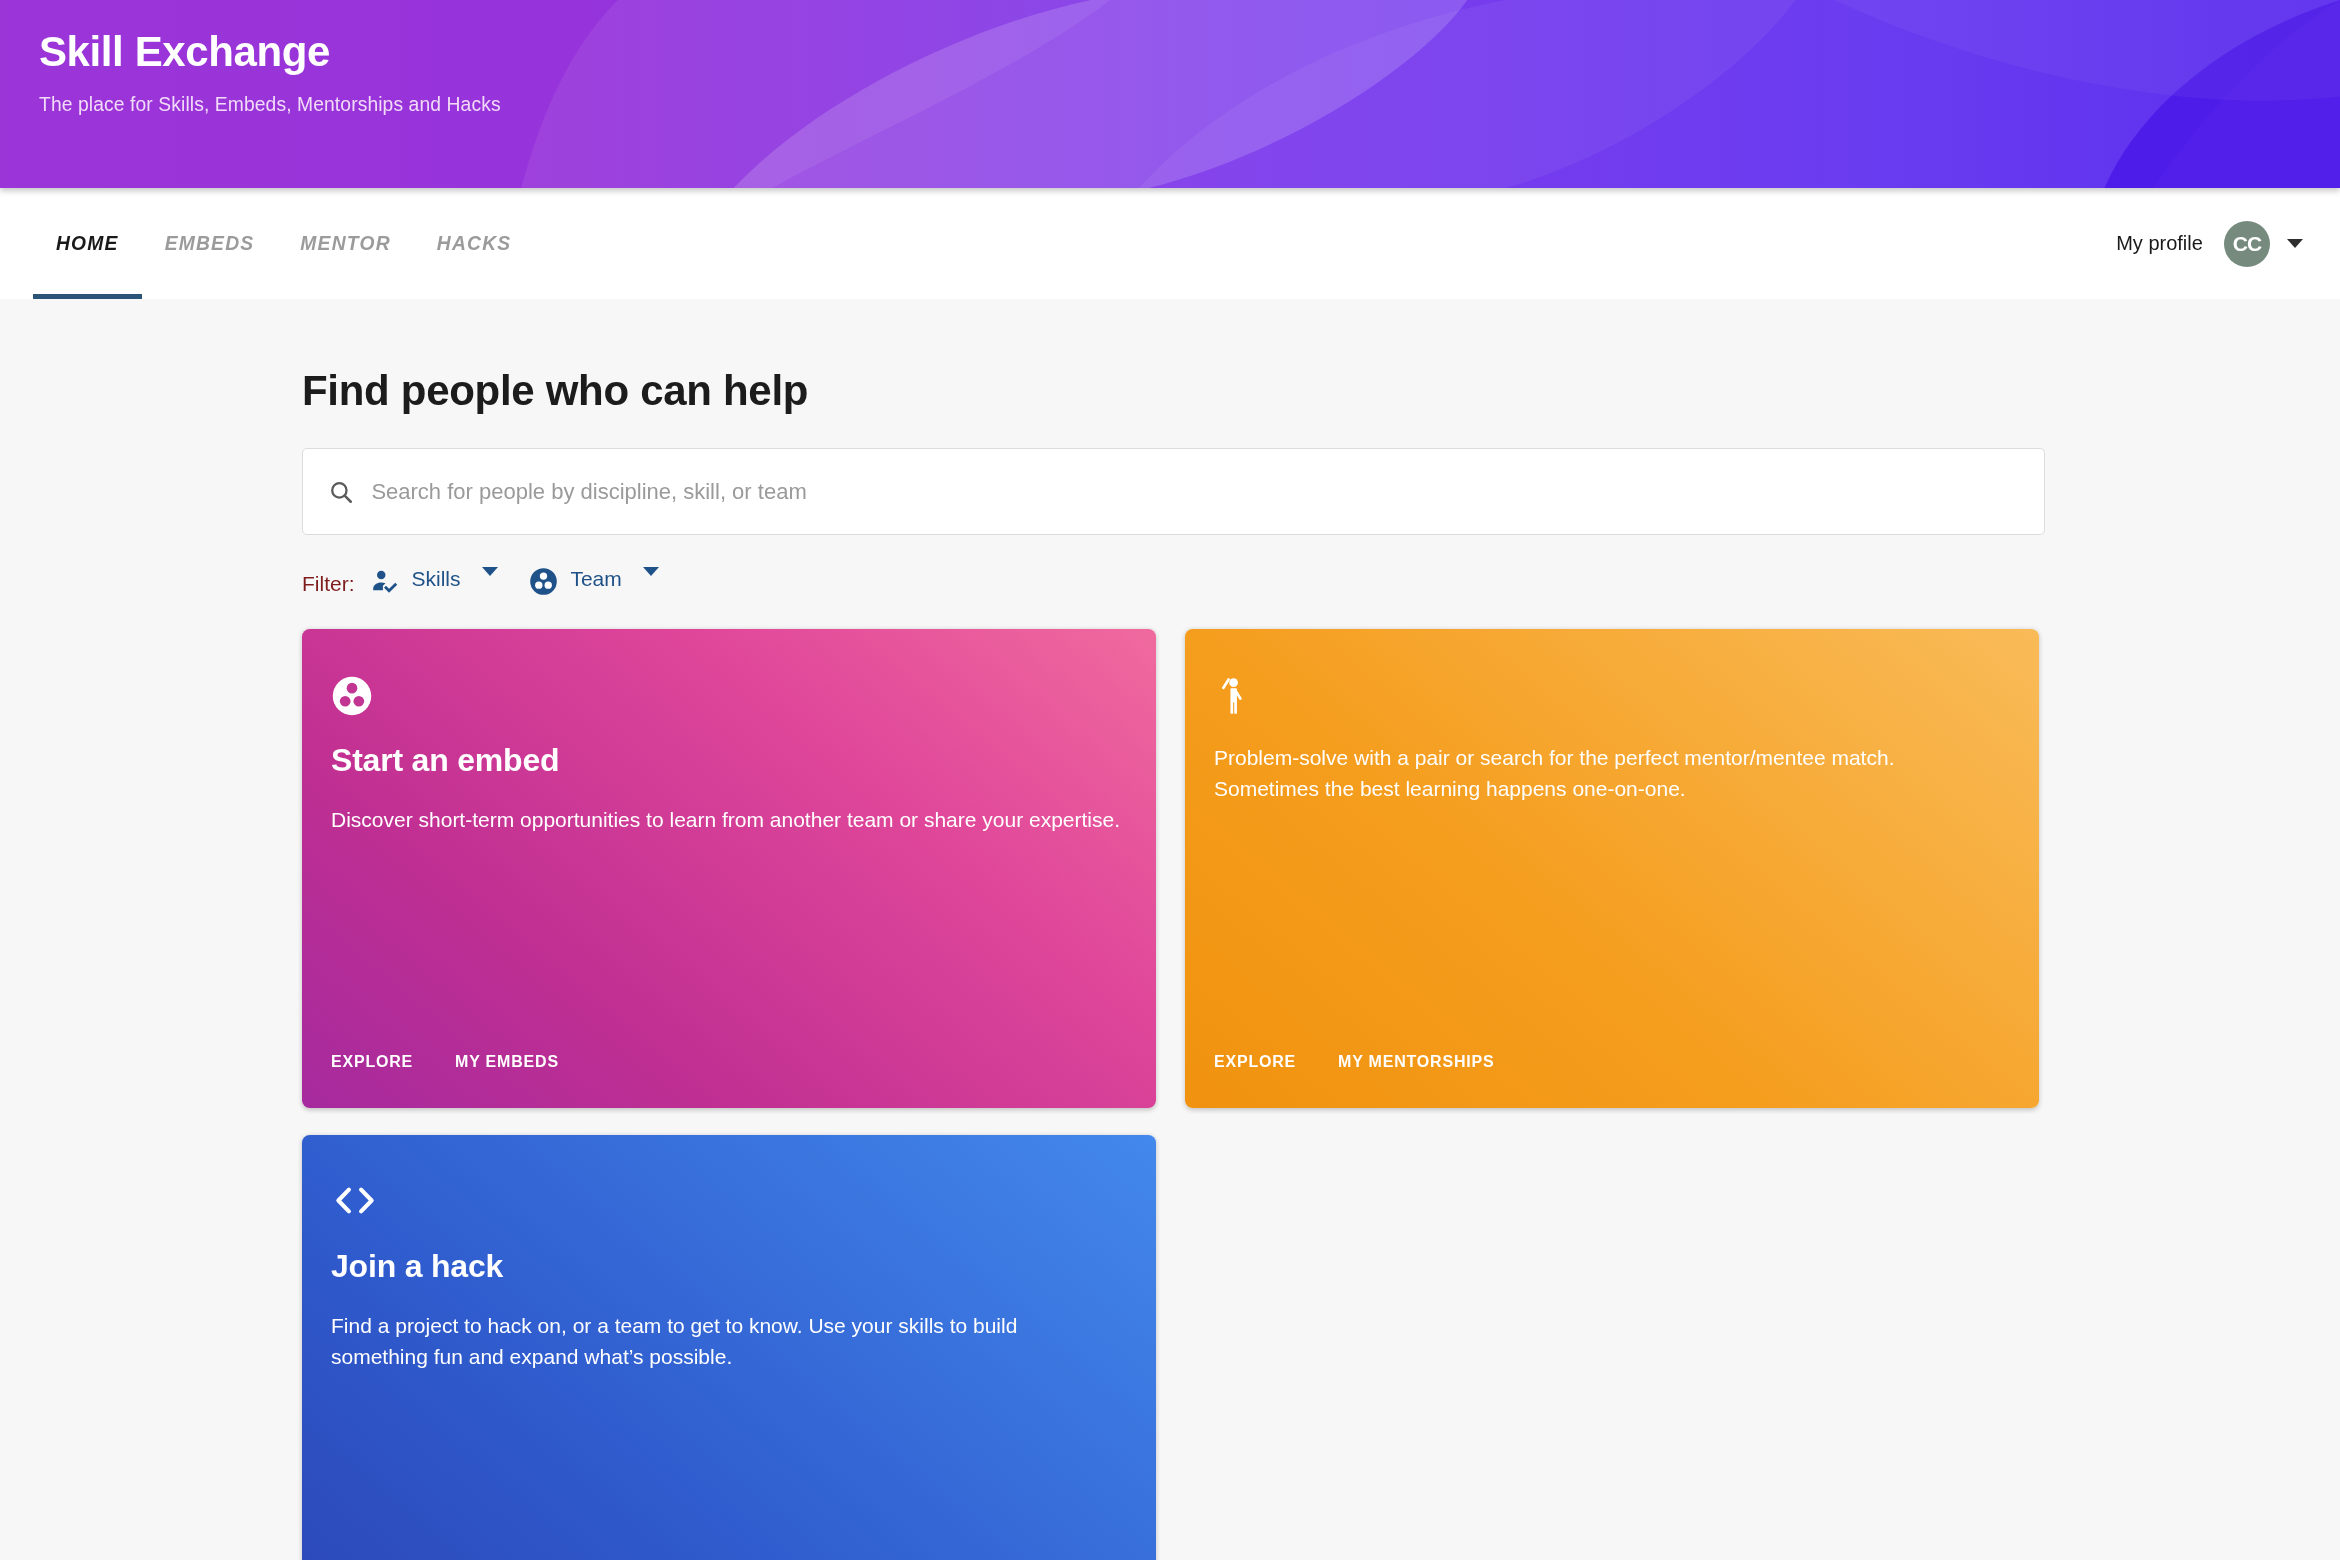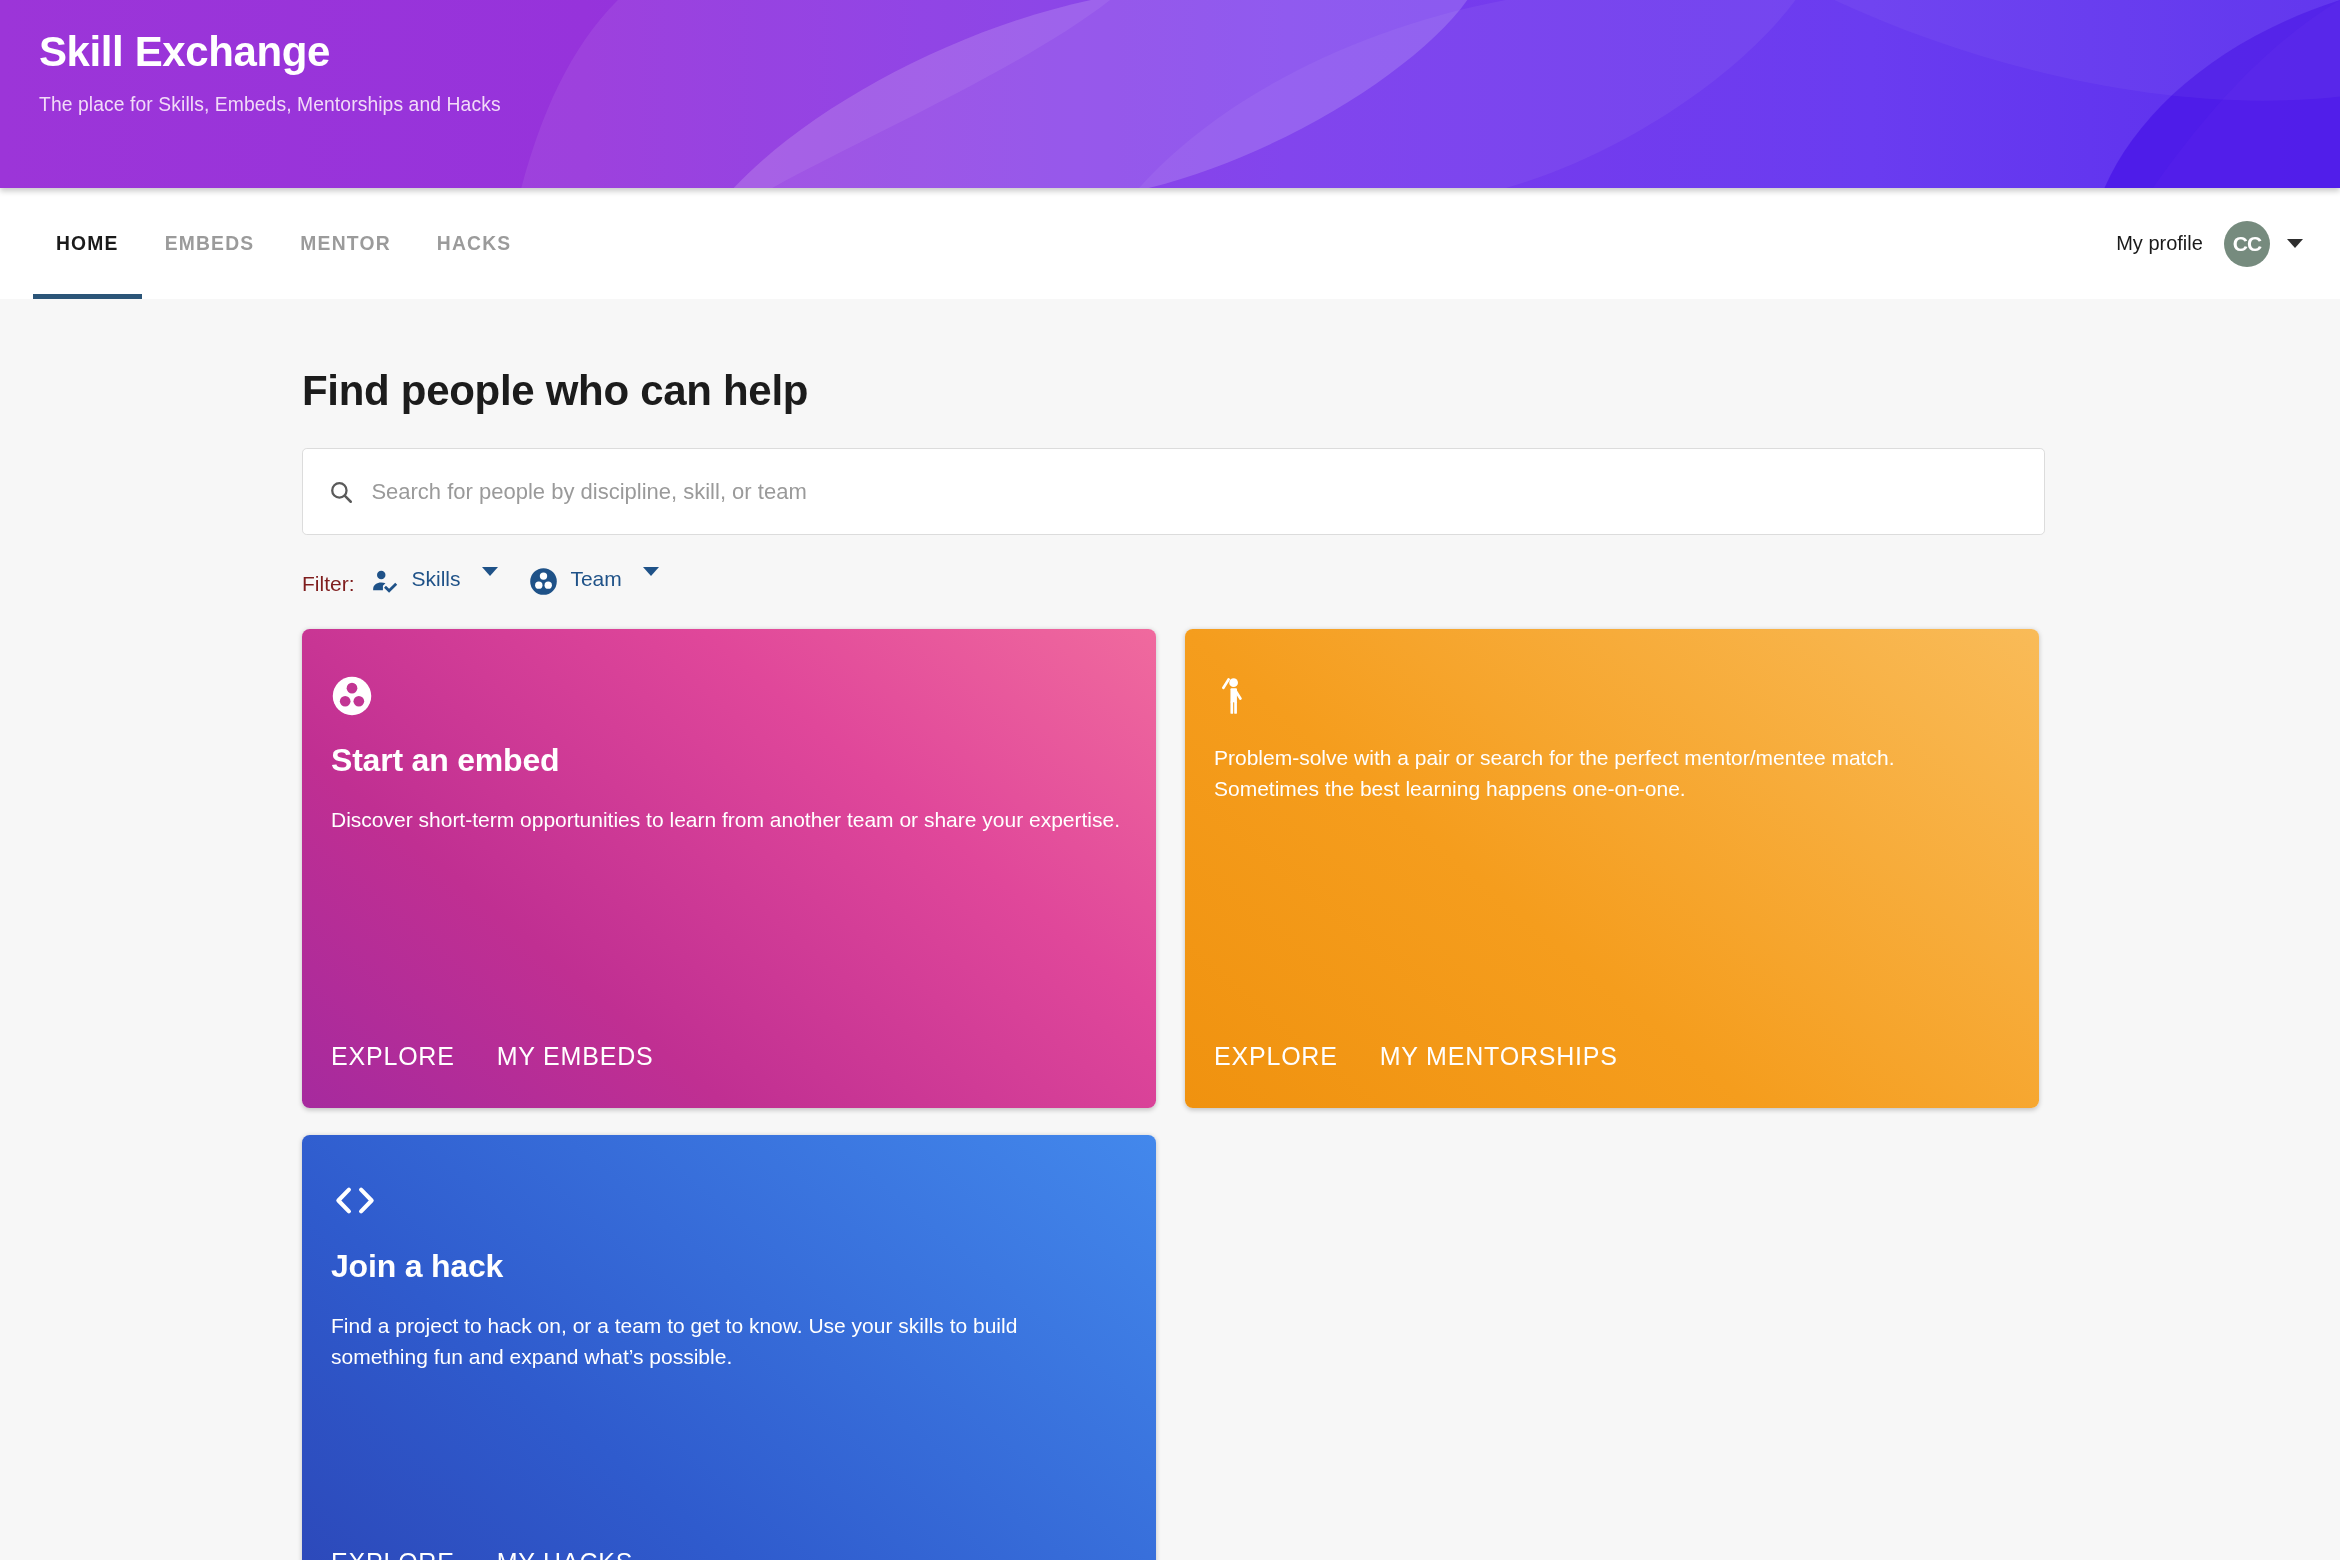--- a/index.html
+++ b/index.html
@@ -69,20 +69,21 @@
     display: flex;
     align-items: center;
     padding: 0 23px;
     font-size: 19.3px;
     font-weight: bold;
     letter-spacing: 1.2px;
     color: #9B9B9B;
     cursor: pointer;
     user-select: none;
     white-space: nowrap;
+    font-style: italic;
   }
   .nav-tab.active { color: #1A1A1A; }
   .nav-tab.active::after {
     content: "";
     position: absolute;
     left: 0; right: 0;
     bottom: 0;
     height: 4.8px;
     background: #2B5578;
   }
@@ -245,22 +246,22 @@
     font-weight: normal;
   }
   .card-actions {
     margin-top: auto;
     display: flex;
     align-items: center;
     gap: 42px;
     padding-bottom: 37px;
   }
   .card-btn {
-    font-size: 25px;
-    font-weight: normal;
+    font-size: 16px;
+    font-weight: bold;
     letter-spacing: 0.8px;
     color: #FFFFFF;
     cursor: pointer;
     white-space: nowrap;
   }
 </style>
 </head>
 <body>
 
 <div class="banner">

